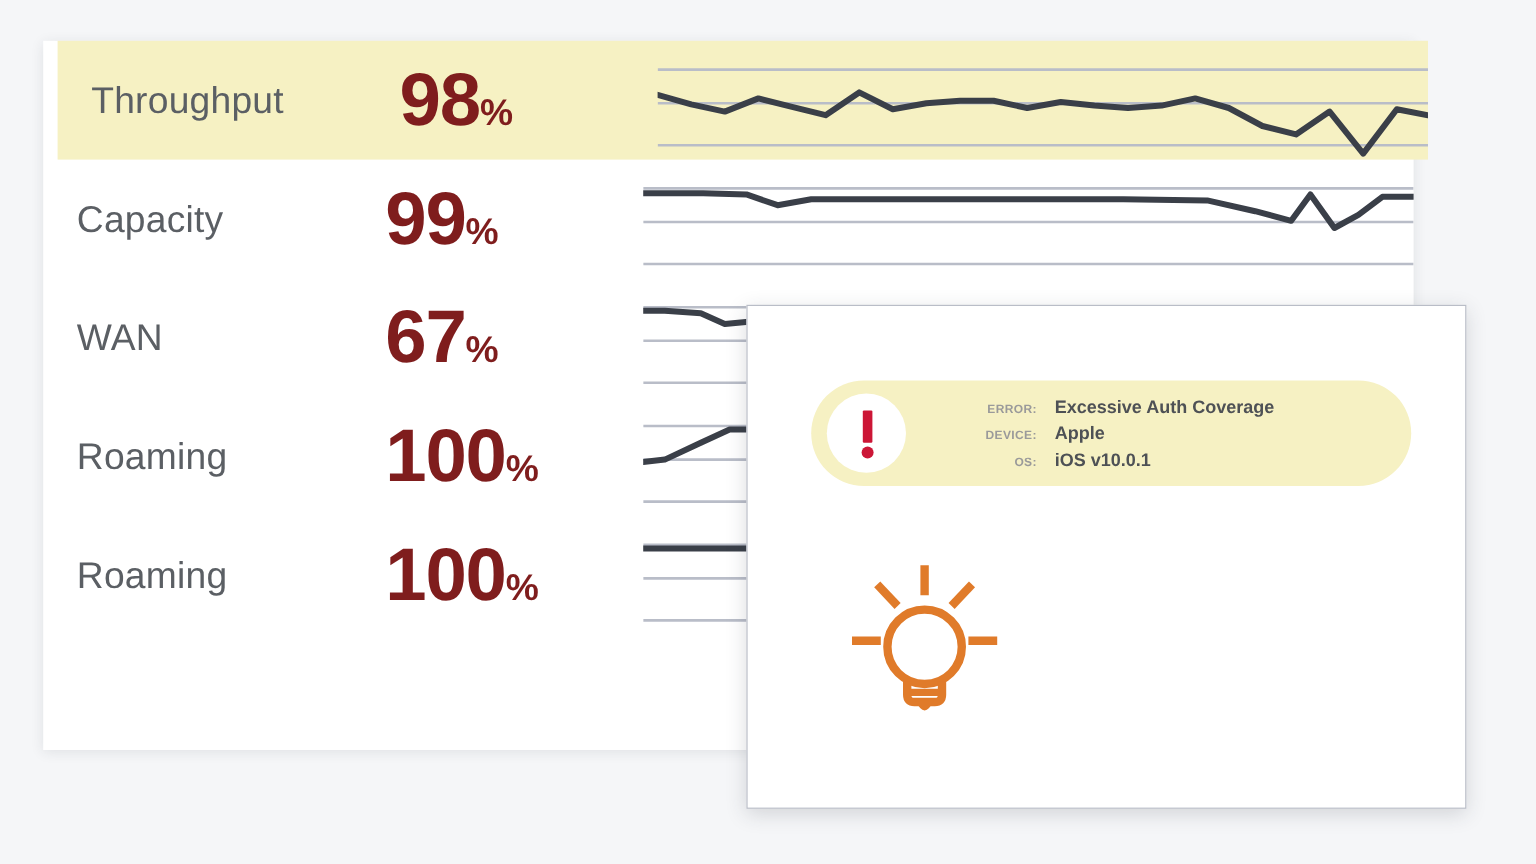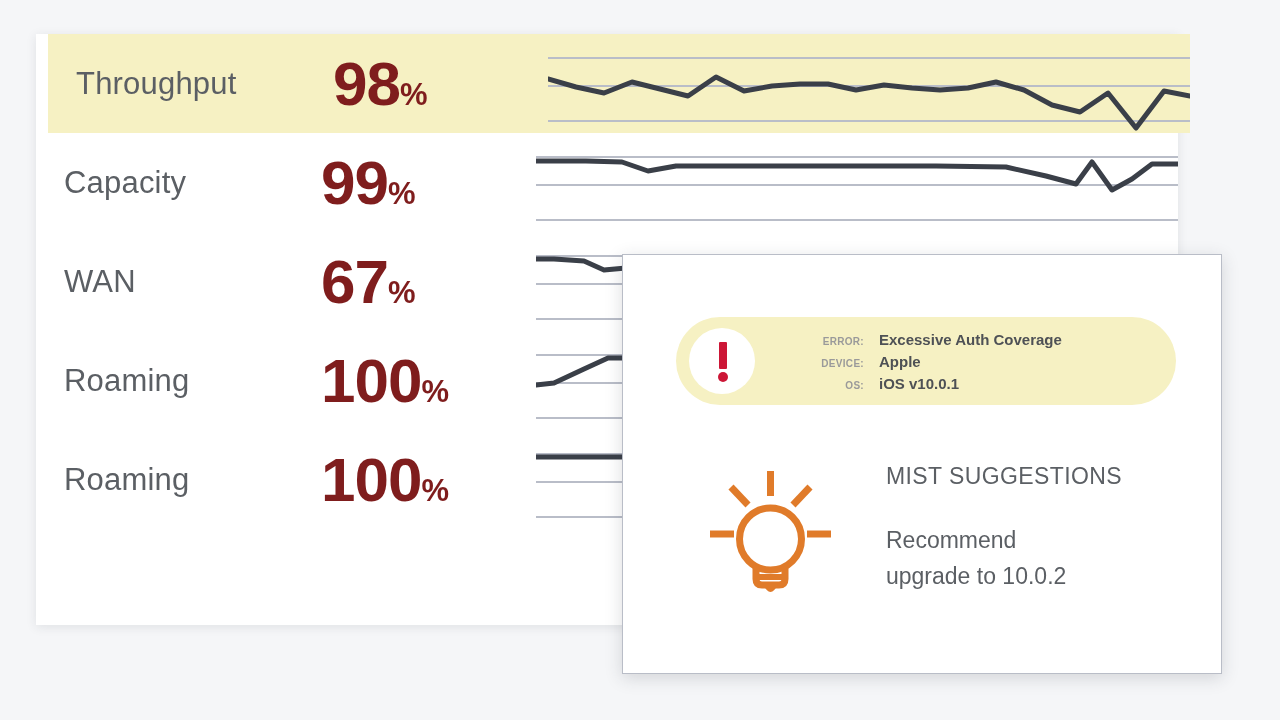--- a/index.html
+++ b/index.html
@@ -302,23 +302,16 @@
             <line x1="2" y1="67" x2="26" y2="67"></line>
             <line x1="123" y1="67" x2="99" y2="67"></line>
           </g>
           <circle cx="62.5" cy="72" r="31" fill="none" stroke="#e07b2a" stroke-width="7"></circle>
           <path d="M48 101 L48 112 Q48 118 54 118 L71 118 Q77 118 77 112 L77 101" fill="none" stroke="#e07b2a" stroke-width="7" stroke-linejoin="round"></path>
           <line x1="50" y1="110" x2="75" y2="110" stroke="#e07b2a" stroke-width="6"></line>
           <path d="M55 117 Q62.5 133 70 117 Z" fill="#e07b2a"></path>
         </svg>
       </div>
 
-      <div id="suggestion-text">
-        <div id="suggestions-title">MIST SUGGESTIONS</div>
-        <div id="suggestion-body">
-            <div>Recommend</div>
-            <div>upgrade to 10.0.2</div>
-          </div>
-      </div>
     </div>
 
   </div>
 </div>
 
 </body></html>

